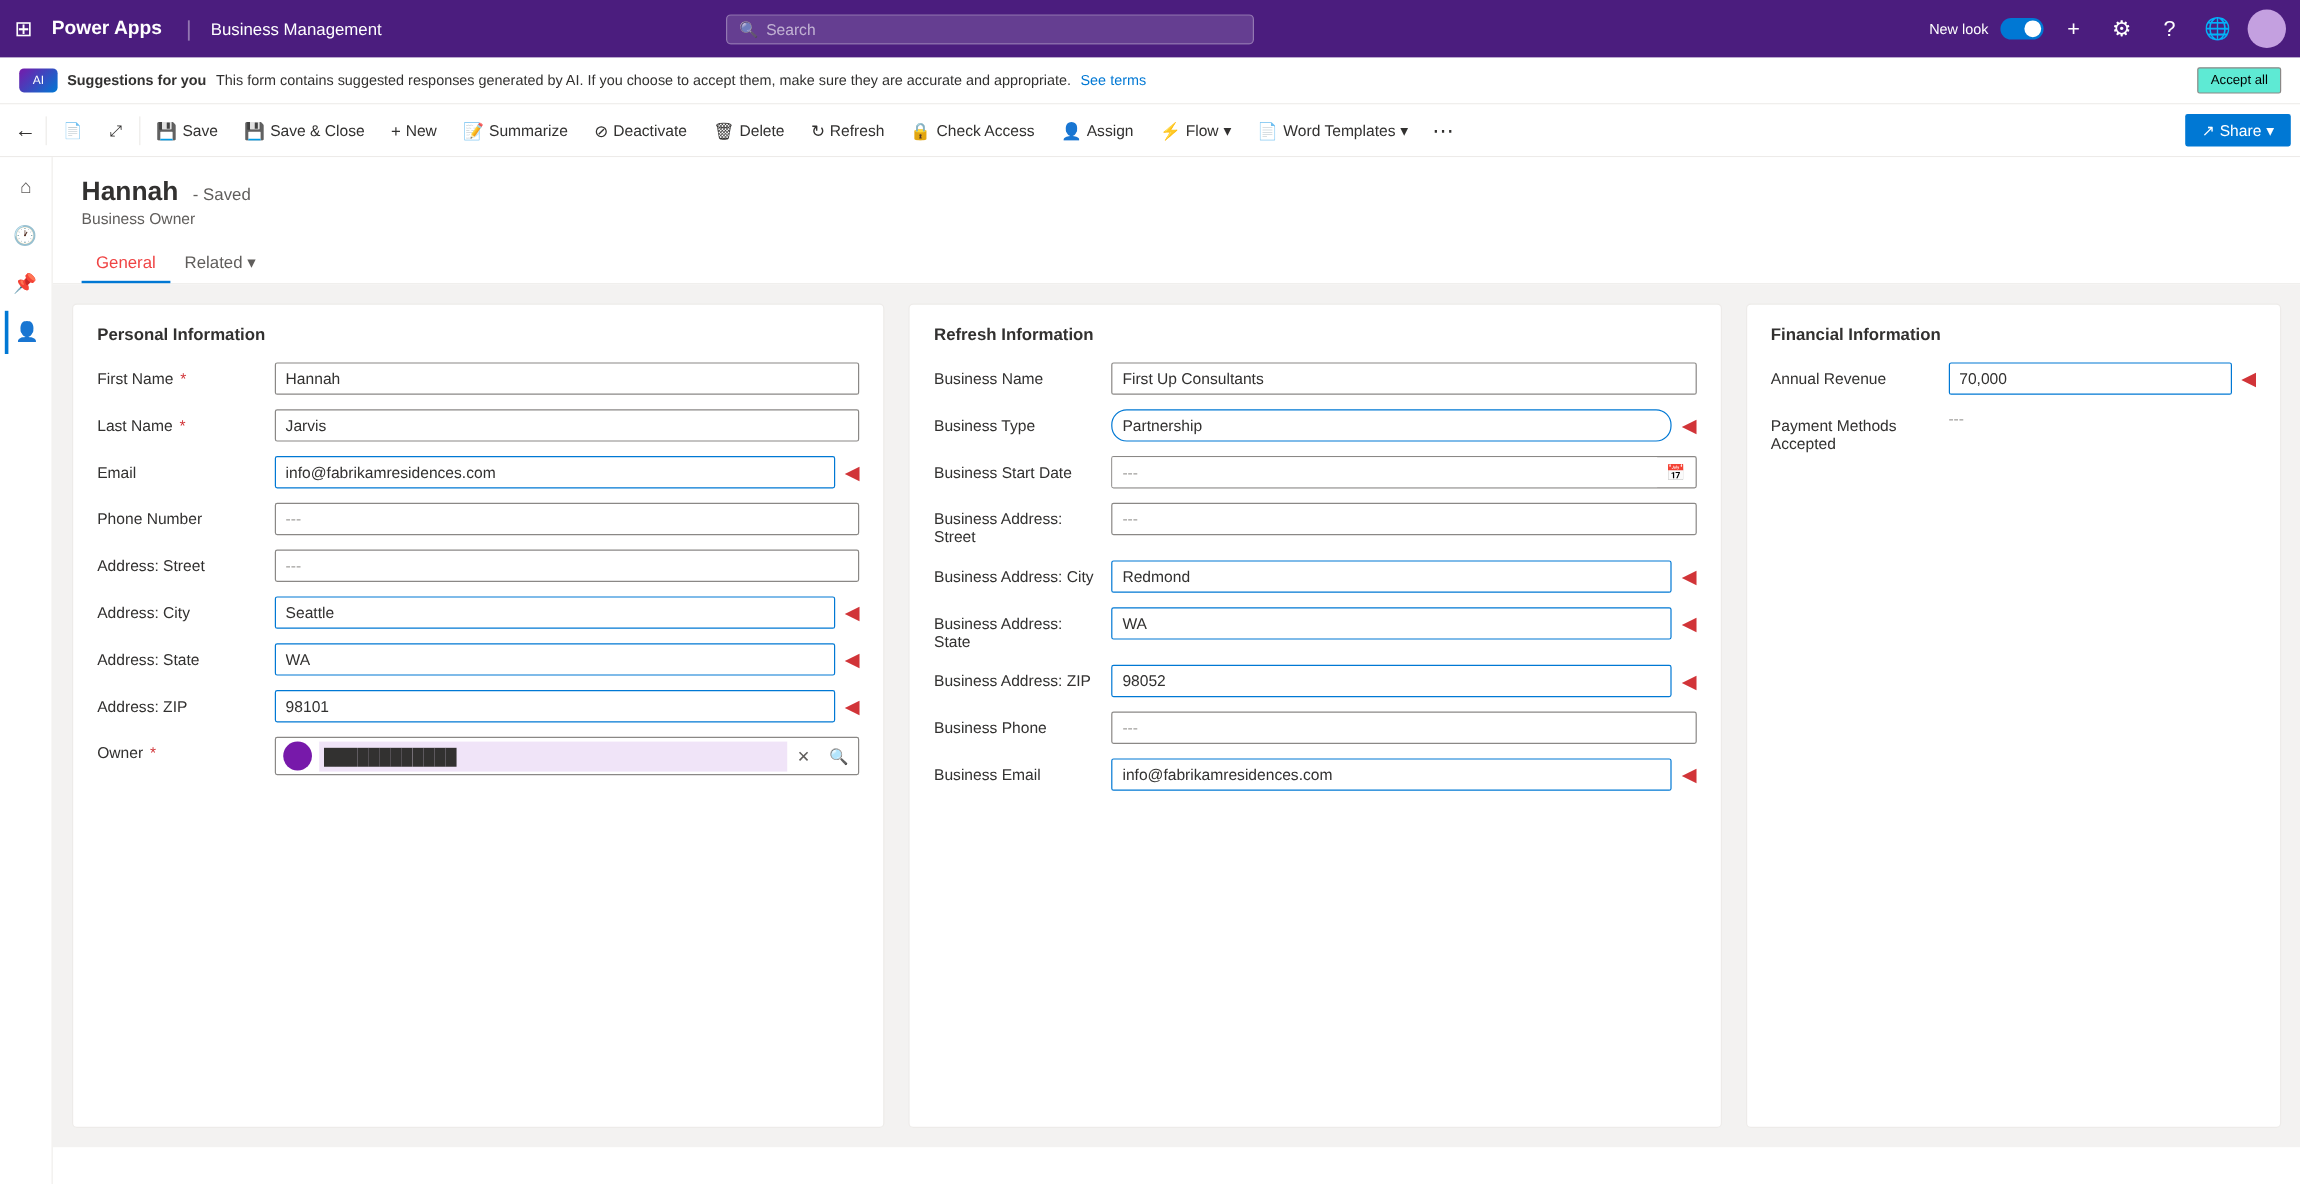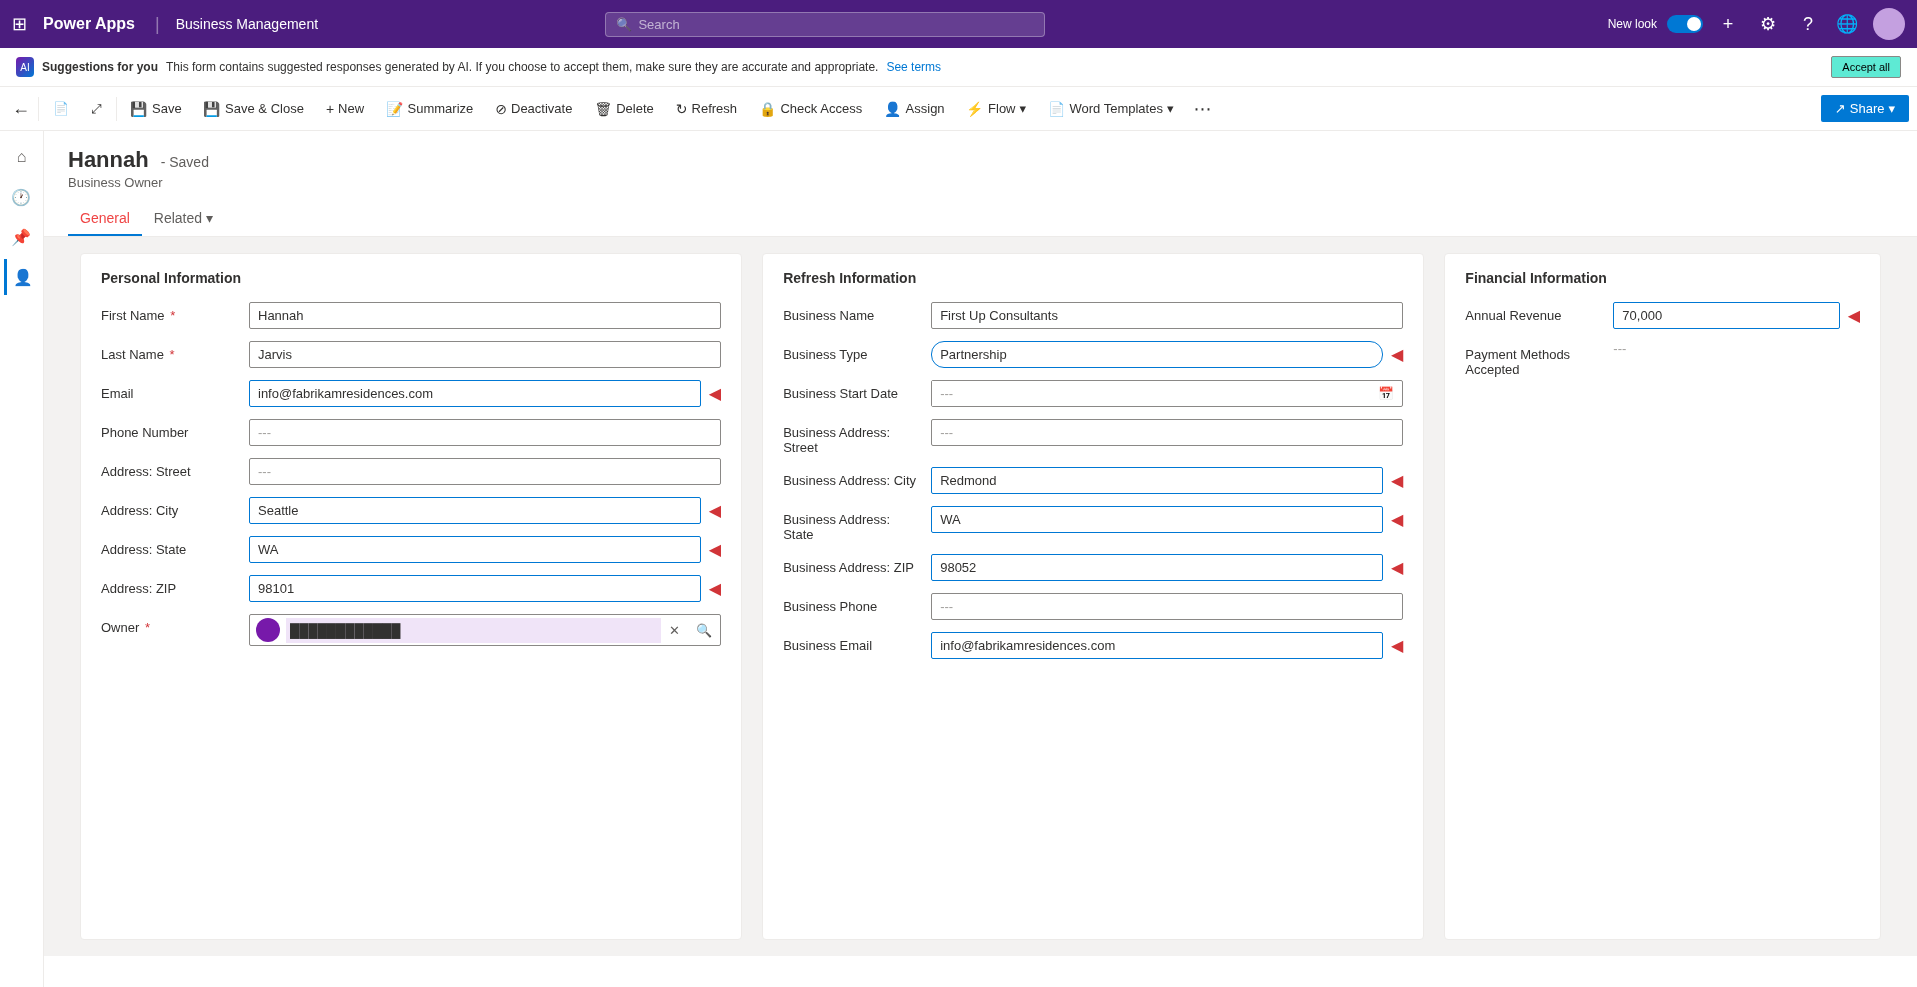--- a/index.html
+++ b/index.html
@@ -71,21 +71,21 @@
       background: white;
       border-bottom: 1px solid #edebe9;
       padding: 8px 16px;
       display: flex;
       align-items: center;
       gap: 8px;
       font-size: 12px;
       color: #323130;
     }
     .suggestion-bar .ai-icon {
-      width: 18px; height: 20px;
+      width: 32px; height: 20px;
       background: linear-gradient(135deg, #7719aa, #0078d4);
       border-radius: 4px;
       display: flex; align-items: center; justify-content: center;
       color: white; font-size: 10px;
     }
     .suggestion-bar a { color: #0078d4; text-decoration: none; }
     .accept-all-btn {
       margin-left: auto;
       border: 1px solid #8a8886;
       background: #5eead4;
@@ -201,21 +201,21 @@
     .tab.active {
       color: #ef4444;
       border-bottom: 2px solid #0078d4;
       font-weight: 500;
     }
 
     
     .form-sections {
       display: flex;
       gap: 20px;
-      padding: 16px 36px;
+      padding: 16px 16px;
       background: #f3f2f1;
       min-height: calc(100% - 140px);
     }
 
     .form-section {
       background: white;
       border: 1px solid #edebe9;
       border-radius: 4px;
       padding: 16px 20px;
       flex: 1;

